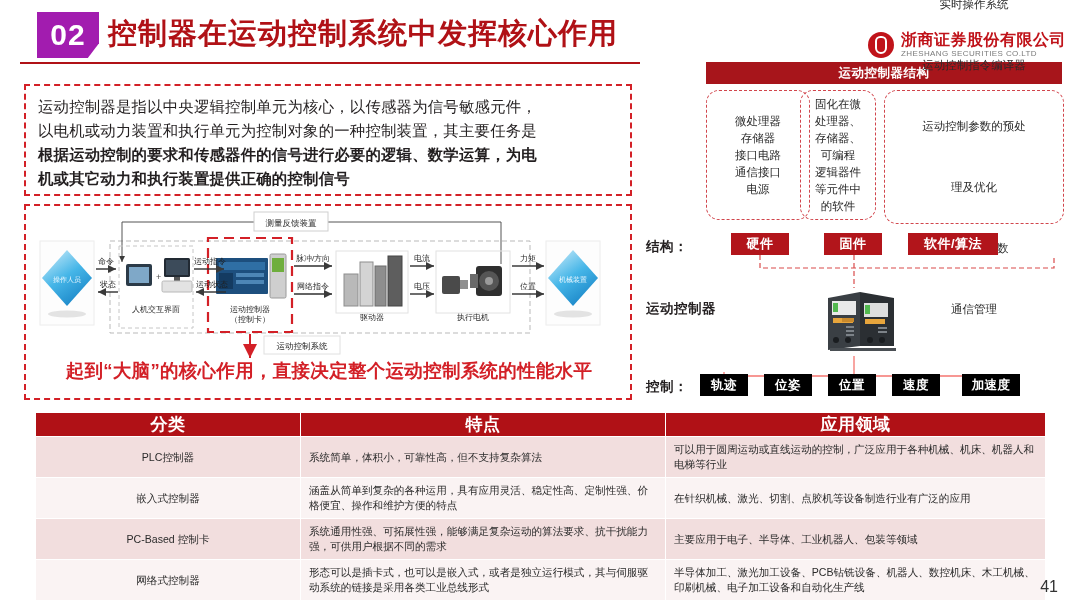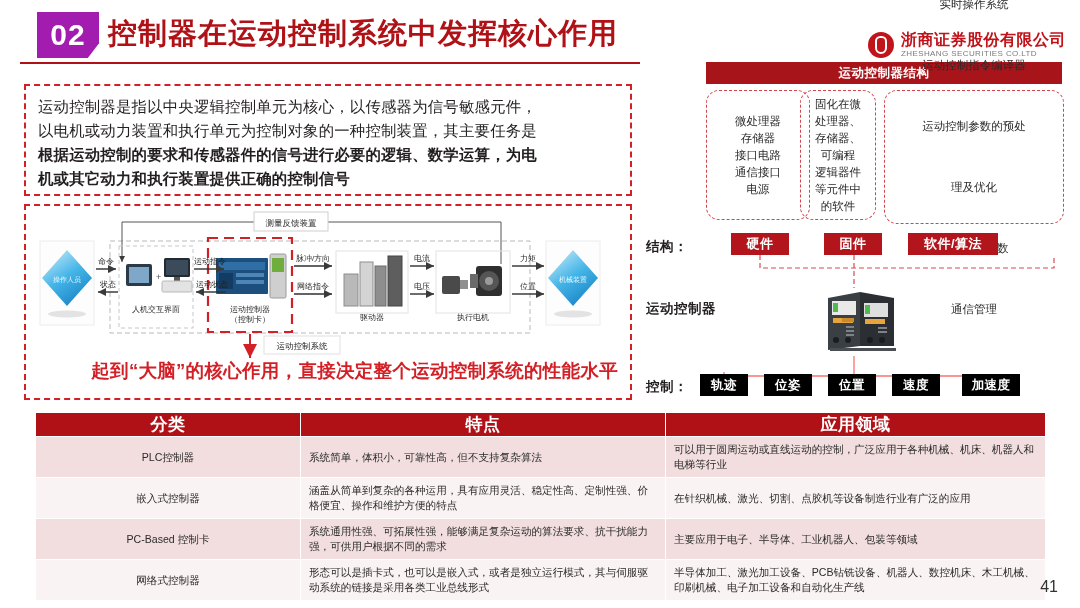--- a/index.html
+++ b/index.html
@@ -46,21 +46,21 @@
 
   
   .flowbox{
     position:absolute;left:24px;top:204px;width:608px;height:196px;
     border:2px dashed #d32027;box-sizing:border-box;background:#fff;
   }
   .flow{position:absolute;left:0;top:0;width:604px;height:160px;}
   .redline{
     position:absolute;left:14px;top:152px;width:578px;
     font-size:18.5px;font-weight:bold;color:#d32027;letter-spacing:.3px;
-    text-align:right;
+    text-align:center;
   }
 
   
   .struct-title{
     position:absolute;left:706px;top:62px;width:356px;height:22px;
     background:#a7151b;color:#fff;font-size:12.5px;font-weight:bold;
     display:flex;align-items:center;justify-content:center;letter-spacing:.5px;
   }
   .dbox{
     position:absolute;border:1.6px dashed #d1454c;border-radius:13px;

